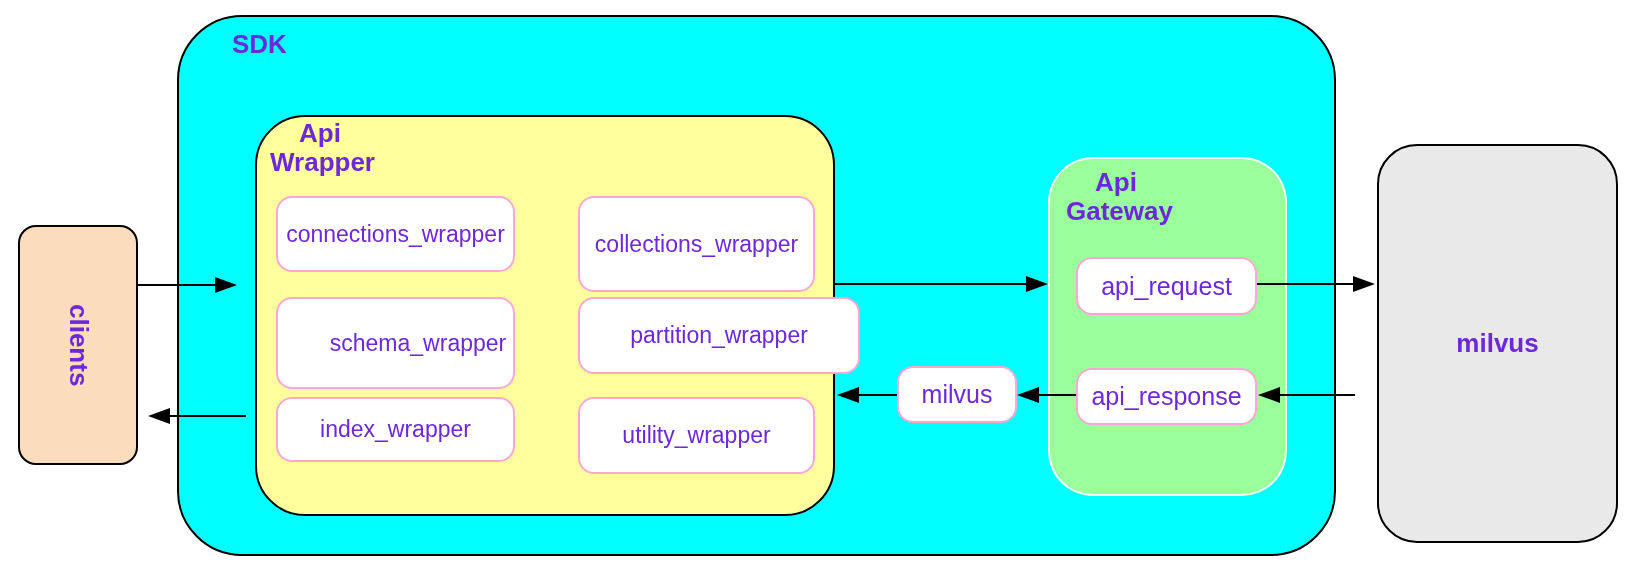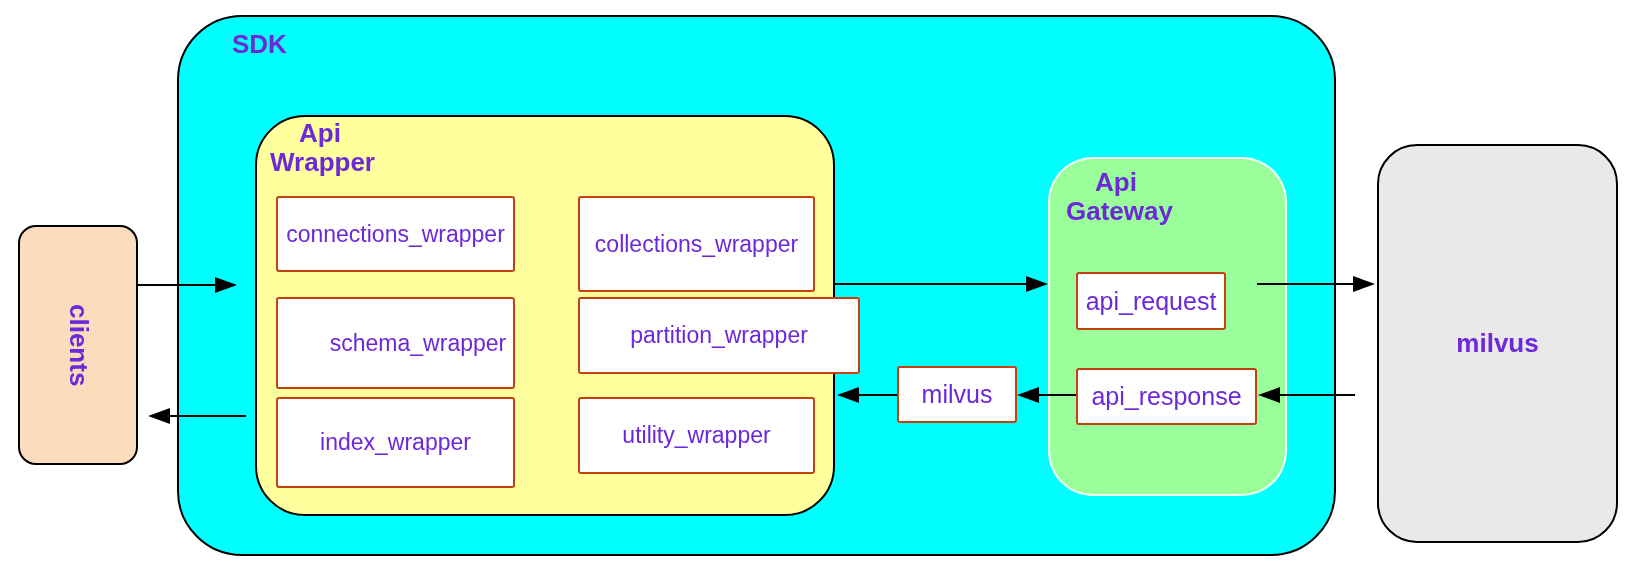--- a/index.html
+++ b/index.html
@@ -53,34 +53,34 @@
   #milvus {
     left: 1377px; top: 144px; width: 241px; height: 399px;
     background: #E9E9E9; border-radius: 40px;
     display: flex; align-items: center; justify-content: center;
     font-weight: bold; font-size: 26px;
   }
   .white-box {
     position: absolute;
     box-sizing: border-box;
     background: #FFFFFF;
-    border: 2px solid #c2410c;
-    border-radius: 3px;
+    border: 2px solid #f9a8d4;
+    border-radius: 16px;
     display: flex; align-items: center; justify-content: center;
     font-size: 23px;
   }
   
   #mod-connections { left: 276px; top: 196px; width: 239px; height: 76px; }
   #mod-collections { left: 578px; top: 196px; width: 237px; height: 96px; }
   #mod-schema      { left: 276px; top: 297px; width: 239px; height: 92px; padding-left: 45px; }
   #mod-partition   { left: 578px; top: 297px; width: 282px; height: 77px; }
-  #mod-index       { left: 276px; top: 397px; width: 239px; height: 91px; }
+  #mod-index       { left: 276px; top: 397px; width: 239px; height: 65px; }
   #mod-utility     { left: 578px; top: 397px; width: 237px; height: 77px; }
   #checker         { left: 897px; top: 366px; width: 120px; height: 57px; font-size: 25px; }
-  #api-request     { left: 1076px; top: 272px; width: 150px; height: 58px; font-size: 25px; }
+  #api-request     { left: 1076px; top: 257px; width: 181px; height: 58px; font-size: 25px; }
   #api-response    { left: 1076px; top: 368px; width: 181px; height: 57px; font-size: 25px; }
 
   .edge-line {
     position: absolute; height: 2px; background: #000000;
   }
   .head-right {
     position: absolute; width: 0; height: 0;
     border-top: 8px solid transparent;
     border-bottom: 8px solid transparent;
     border-left: 22px solid #000000;

